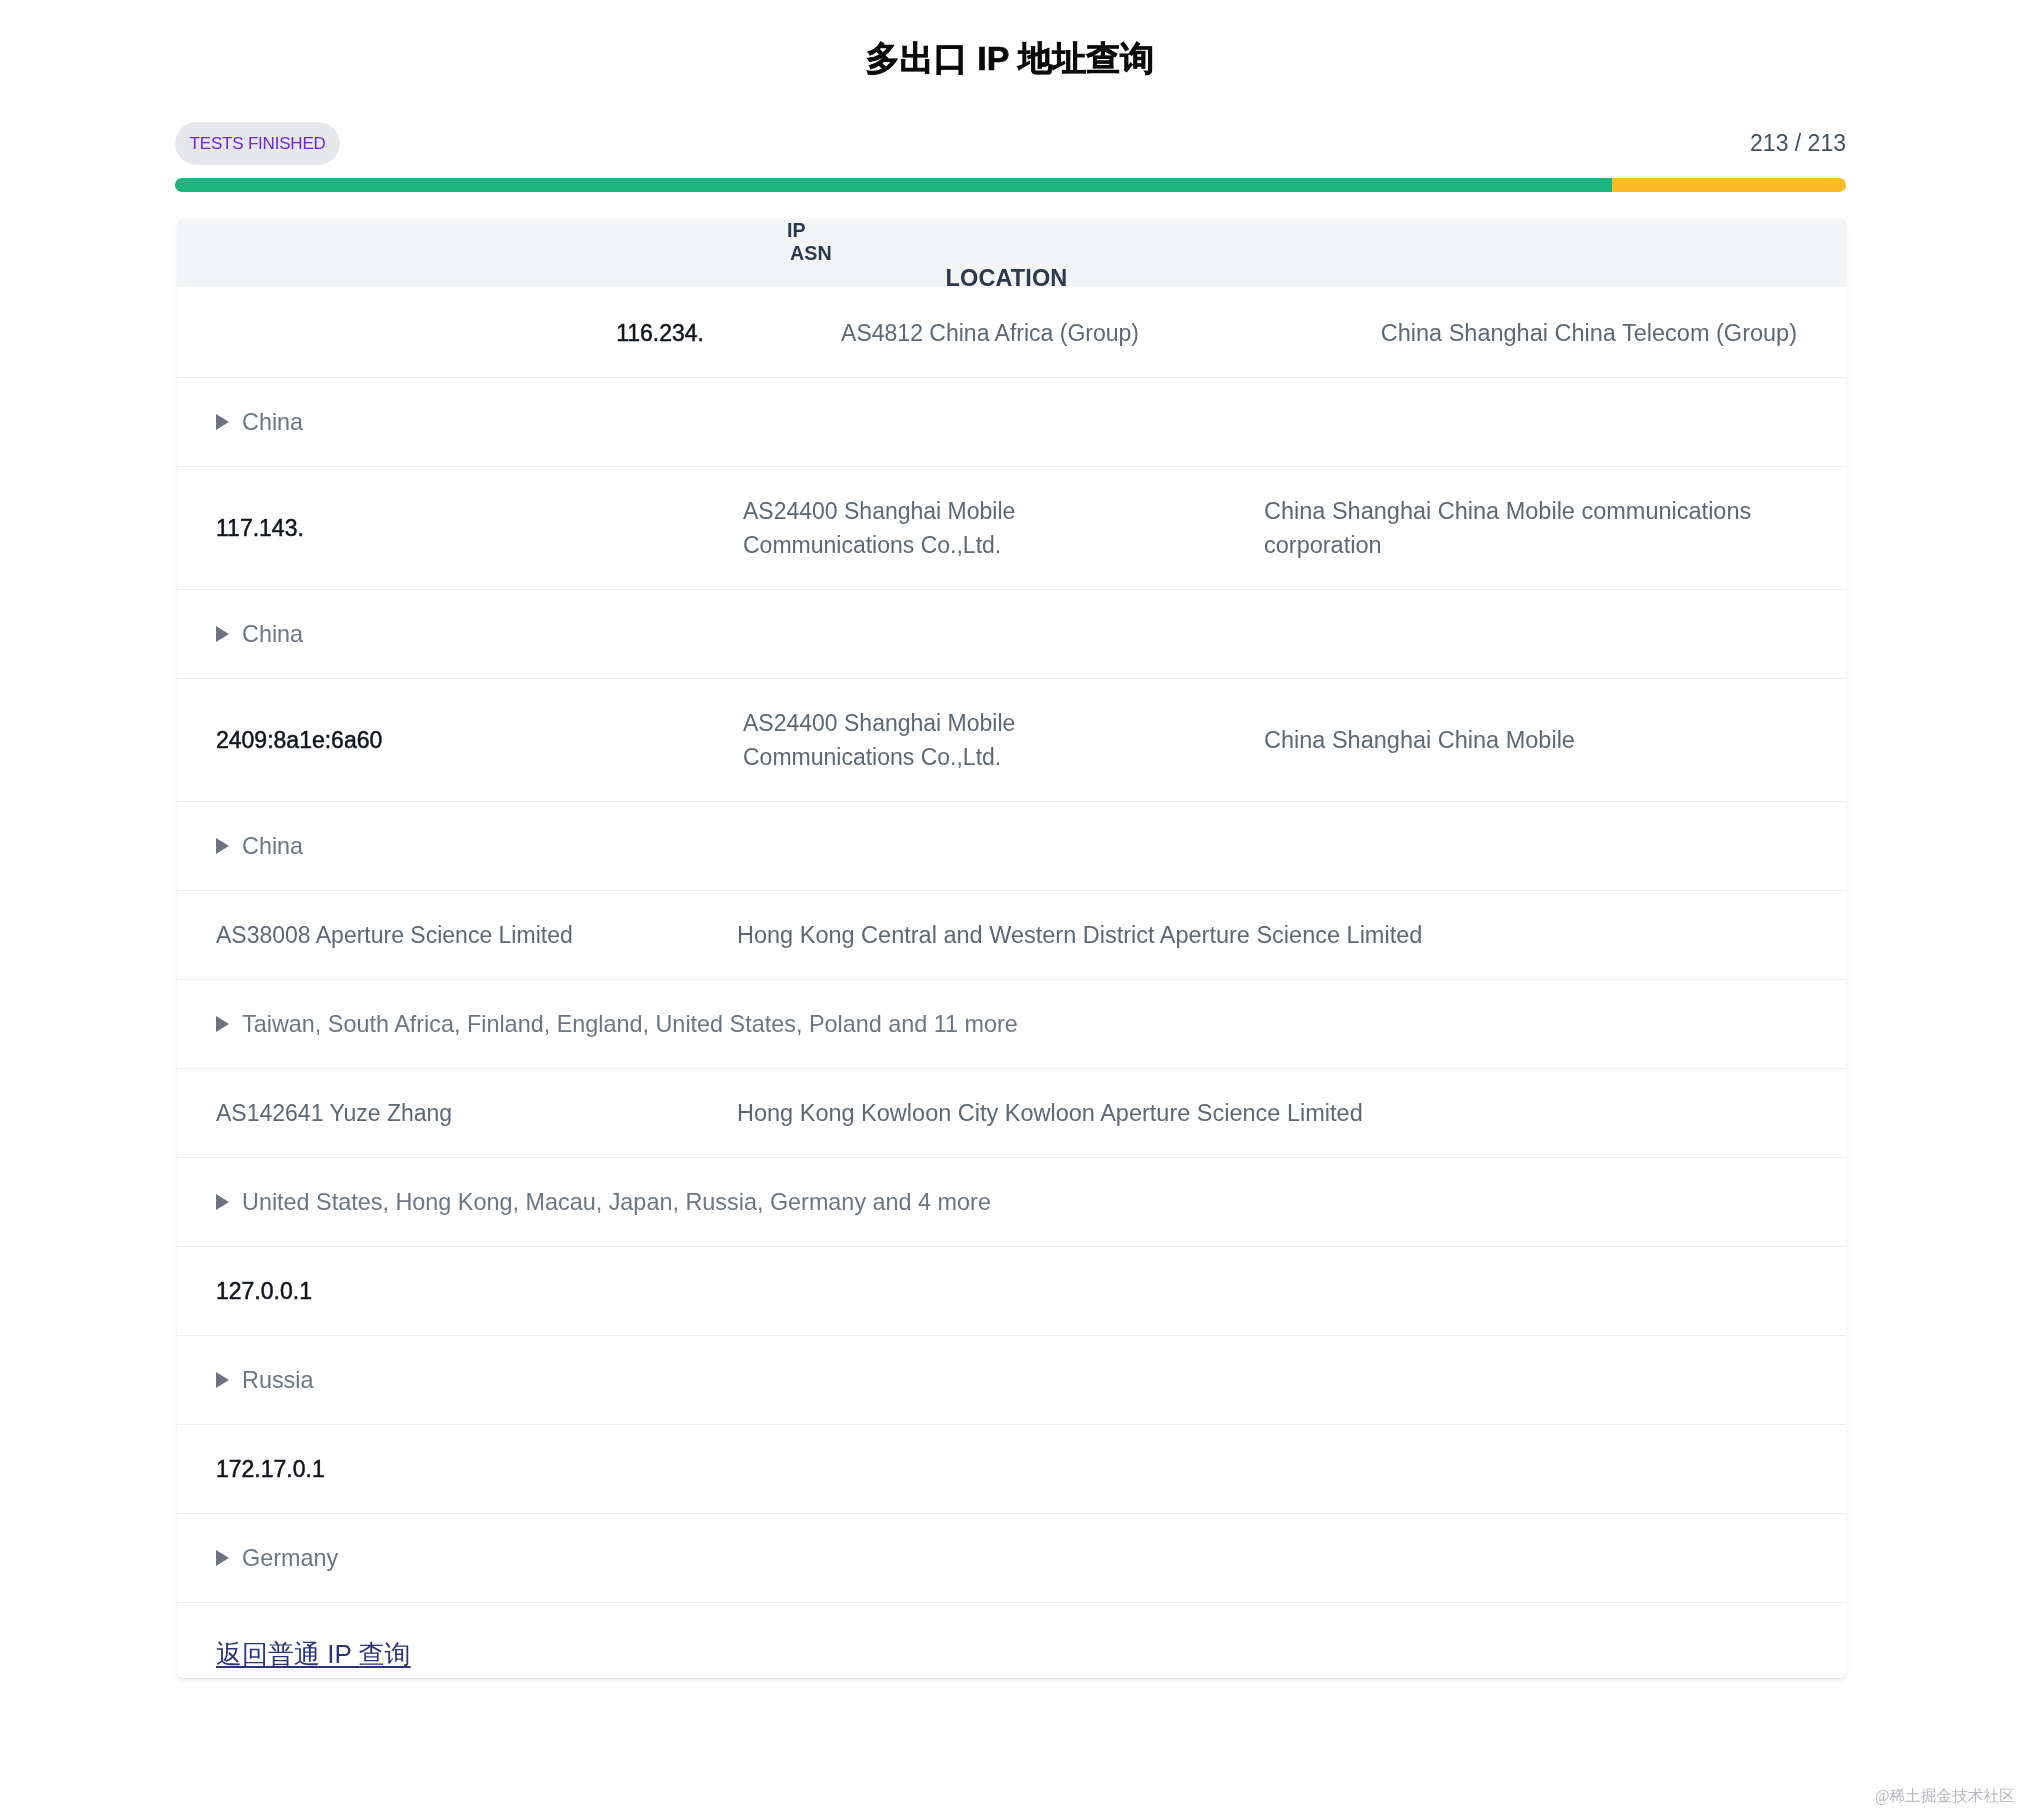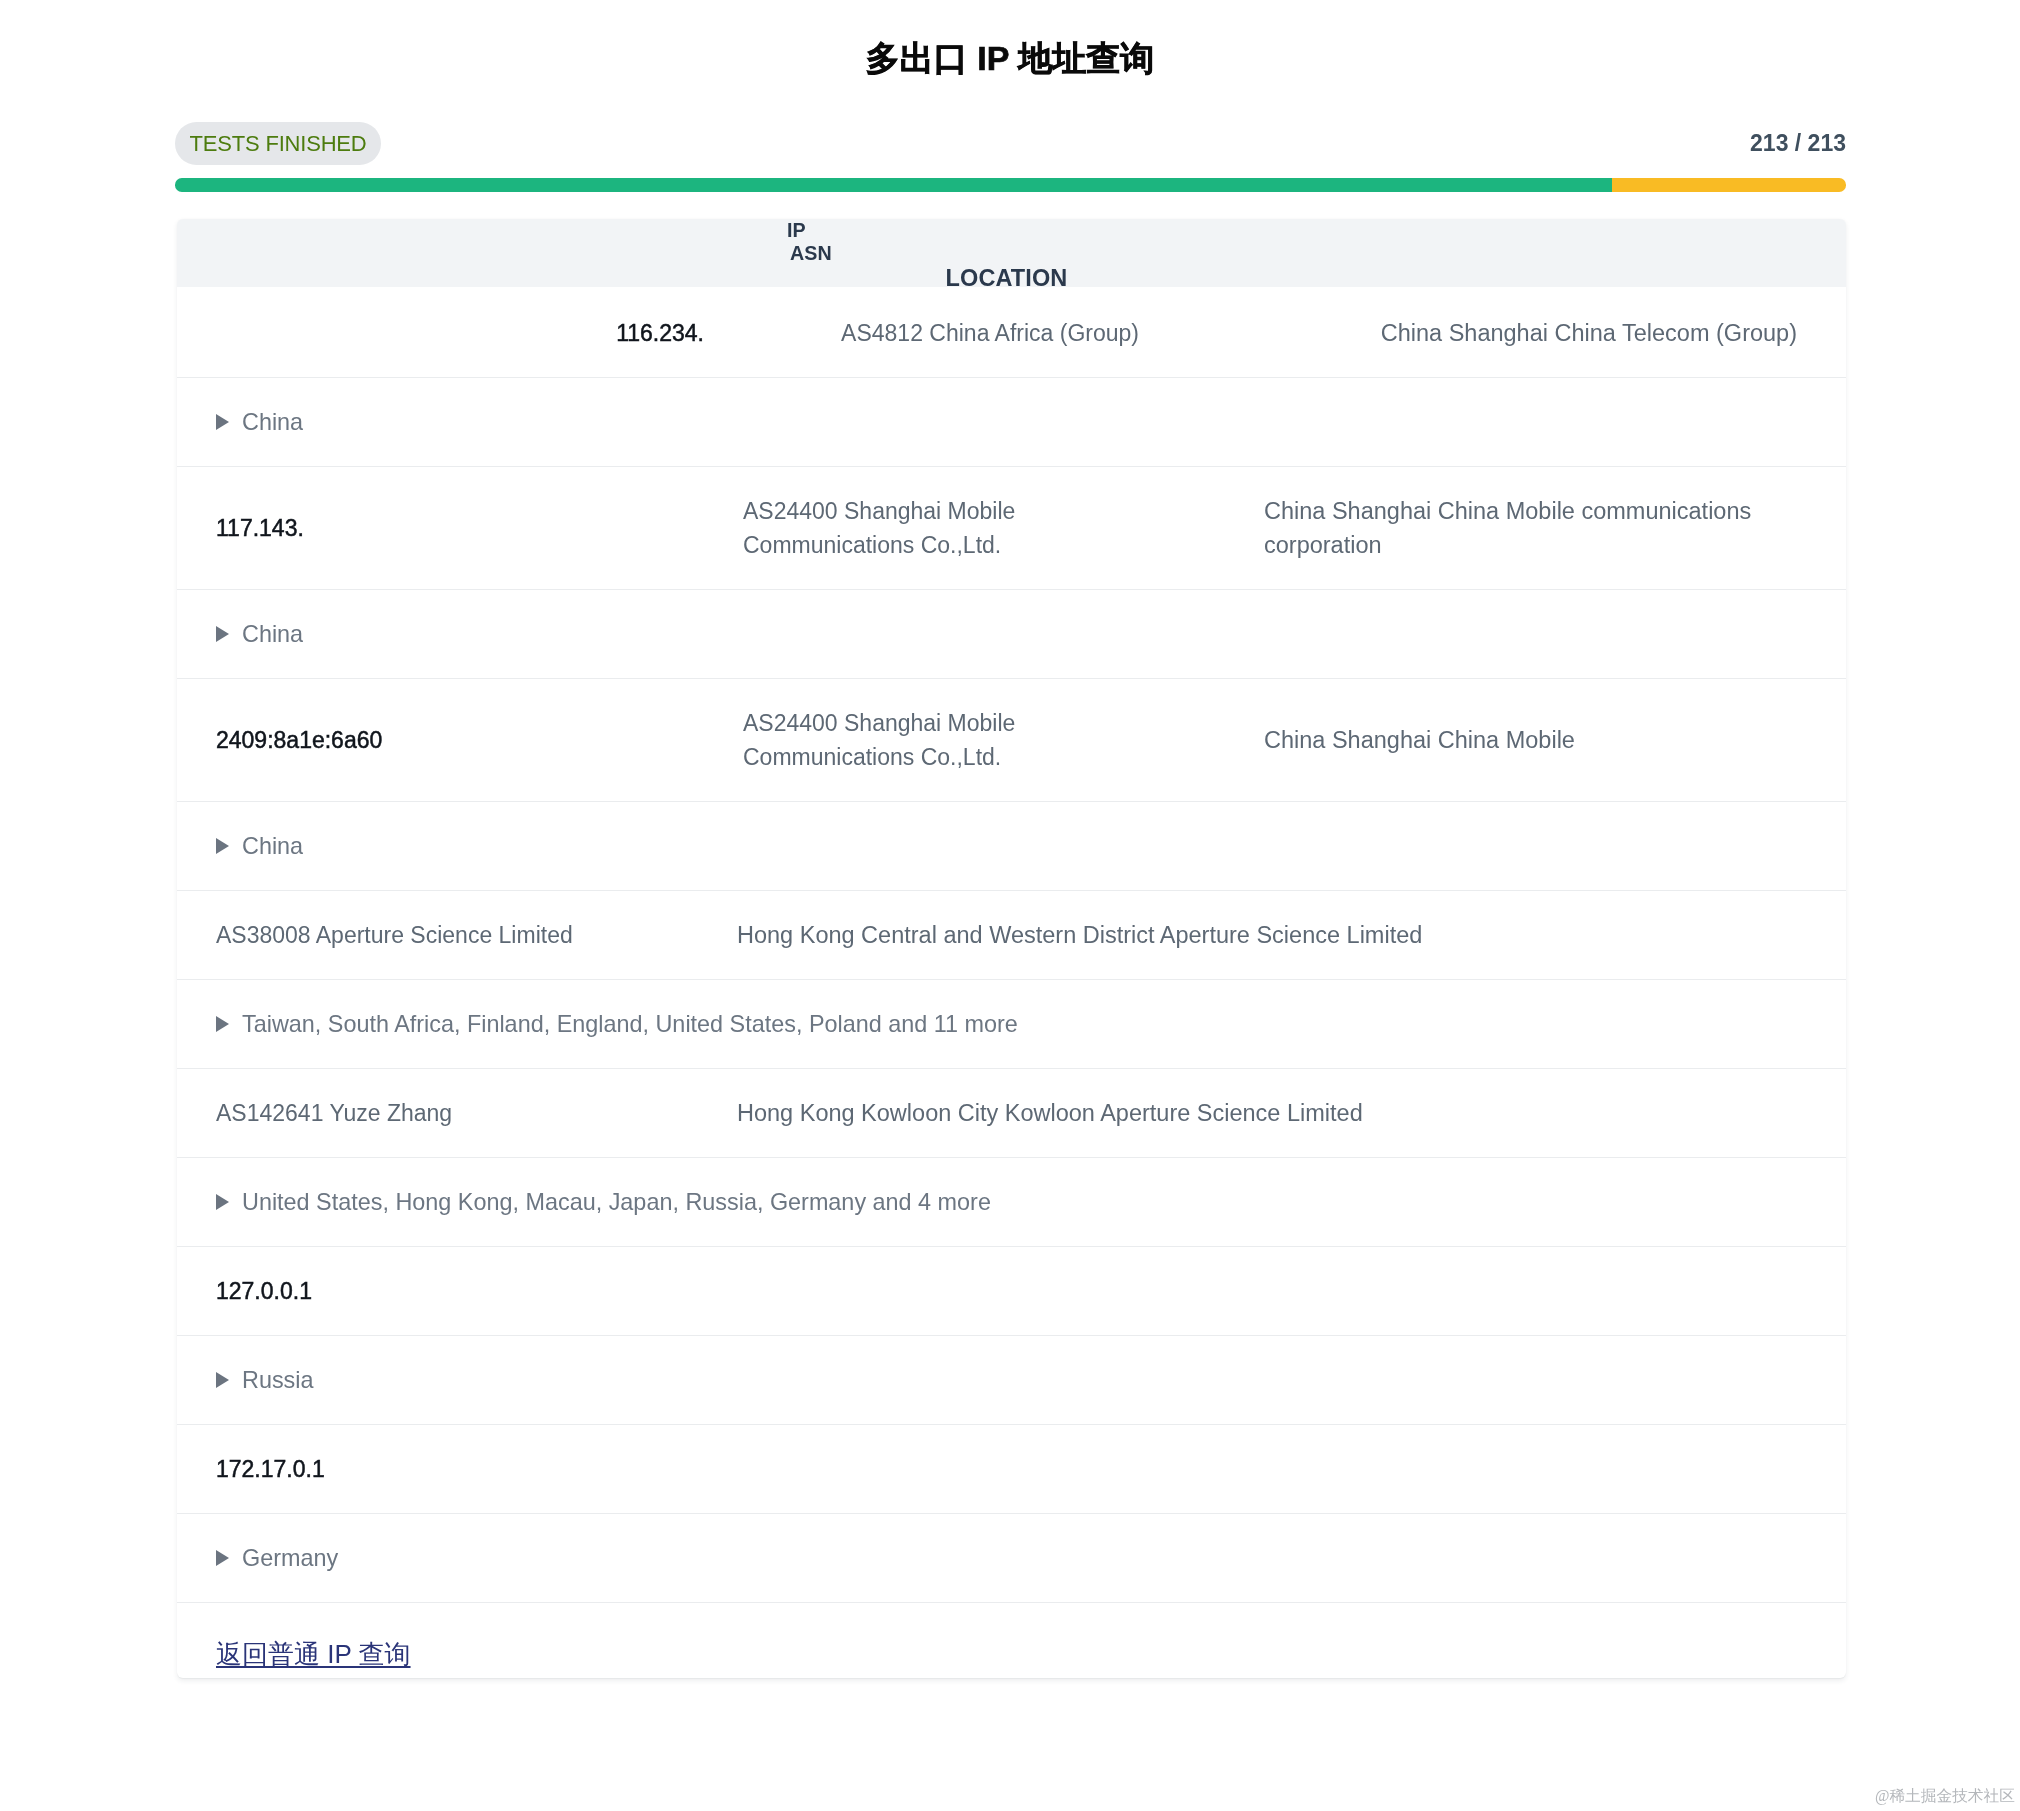--- a/index.html
+++ b/index.html
@@ -10,23 +10,23 @@
   
   .title{position:absolute;left:0;top:39px;width:2020px;text-align:center;
          font-size:34px;line-height:39px;font-weight:700;color:#0a0a0a;
          -webkit-text-stroke:0.7px #0a0a0a;}
 
   
   .statusrow{position:absolute;left:175px;top:122px;width:1671px;height:43px;}
   .badge{position:absolute;left:0;top:0;height:43px;box-sizing:border-box;
          display:flex;align-items:center;justify-content:center;
          padding:0 14.6px;border-radius:21.4px;background:#e5e7ea;
-         font-size:22px;letter-spacing:-0.2px;color:#4d7c0f;}
+         font-size:17px;letter-spacing:-0.2px;color:#6d28d9;}
   .counter{position:absolute;right:0px;top:0;height:43px;display:flex;align-items:center;
-           font-size:23px;color:#3f4f5e;font-weight:bold;}
+           font-size:23px;color:#3f4f5e;}
 
   
   .bar{position:absolute;left:175px;top:178px;width:1671px;height:13.7px;
        border-radius:6.8px;overflow:hidden;display:flex;}
   .seg-green{height:100%;}
   .seg-yellow{height:100%;flex:1;}
 
   
   .card{position:absolute;left:177px;top:219px;width:1669px;
         background:#fff;border-radius:6px;

